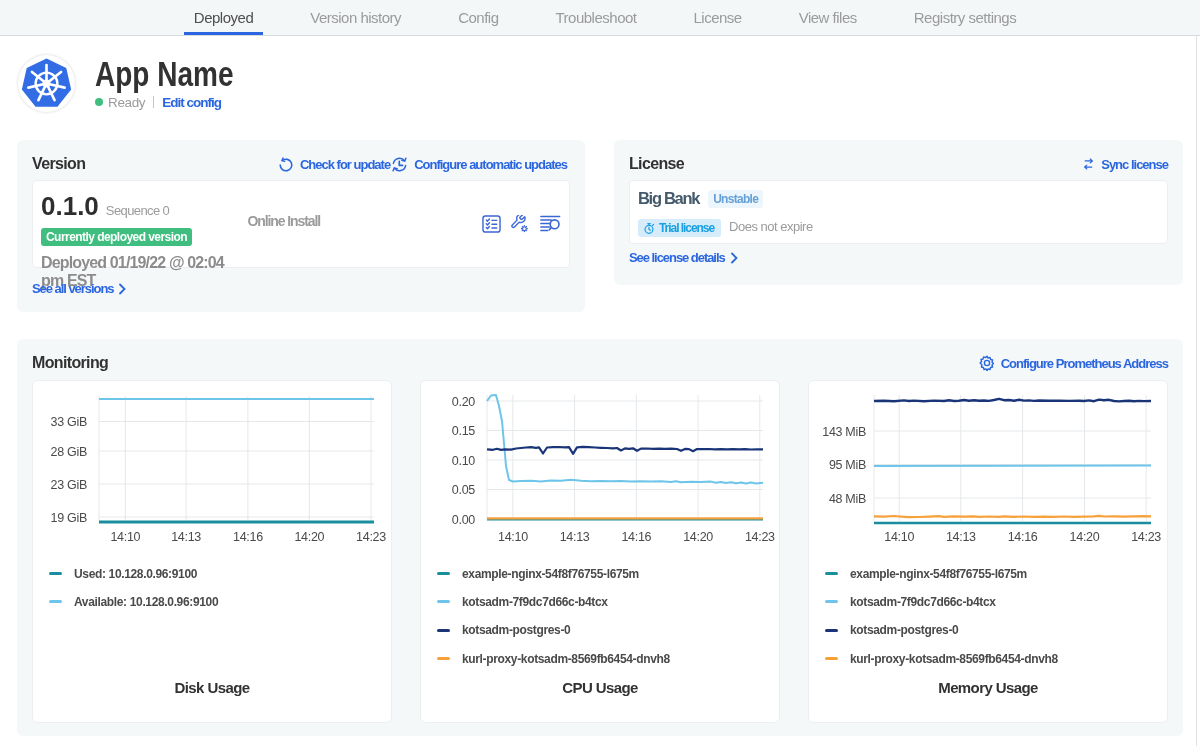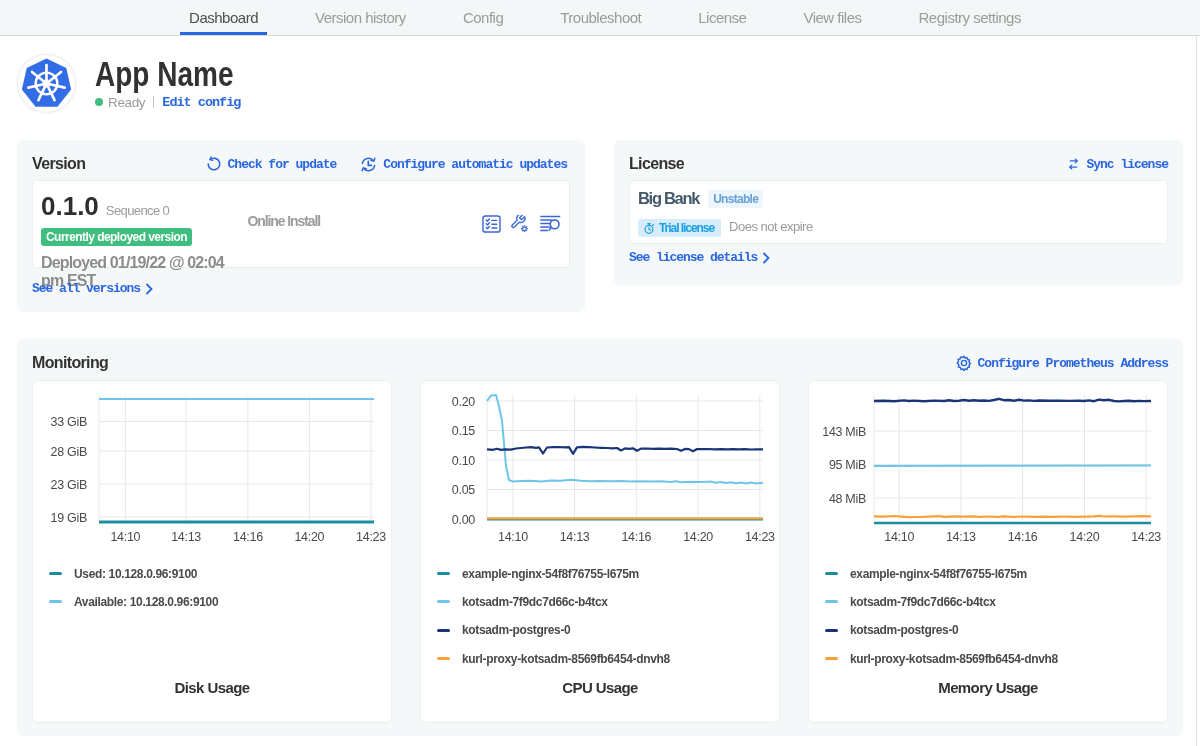--- a/index.html
+++ b/index.html
@@ -1,17 +1,17 @@
 <!DOCTYPE html>
 <html><head>
 <meta charset="utf-8">
 <style>
 * { margin:0; padding:0; box-sizing:border-box; }
 html,body { width:1200px; height:746px; background:#fff; font-family:"Liberation Sans", sans-serif; overflow:hidden; }
-a { text-decoration:none;font-family:Liberation Mono, monospace; }
+a { text-decoration:none; }
 
 
 .nav { height:36px; background:#f4f7f8; border-bottom:1px solid #d8dbdd; display:flex; justify-content:center; align-items:stretch; padding-left:10px; }
 .tab { font-size:15px; letter-spacing:-0.5px; color:#9b9b9b; display:flex; align-items:center; padding:0 9.5px; margin:0 19px; position:relative; cursor:pointer; }
 .tab.active { color:#4f4f4f; }
 .tab.active:after { content:""; position:absolute; left:0; right:0; bottom:0; height:3px; background:#2a66e0; }
 
 
 .scrollline { position:fixed; top:36px; right:3px; width:1px; height:710px; background:#e2e2e2; z-index:50; }
 
@@ -26,21 +26,21 @@
 .editcfg { color:#2a66e0; font-weight:bold; font-size:13.5px; letter-spacing:-1.0px; }
 
 
 .main { padding:0 17px; }
 .cardrow { display:flex; gap:29px; margin-top:28px; align-items:flex-start; }
 .card { background:#f5f8f9; border-radius:6px; padding:15px; }
 .card-version { width:568px; height:172px; }
 .card-license { width:569px; height:145px; }
 .cardhead { display:flex; align-items:center; justify-content:space-between; height:18px; }
 .cardtitle { font-size:16px; font-weight:bold; color:#323232; letter-spacing:-0.65px; }
-.headlinks { display:flex; align-items:center; gap:24px; margin-right:3px; }
+.headlinks { display:flex; align-items:flex-end; gap:1px; margin-right:3px; }
 .hlink { display:flex; align-items:center; gap:6px; font-size:13px; font-weight:bold; color:#2a66e0; letter-spacing:-1.0px; white-space:nowrap; }
 .item { background:#fff; border-radius:4px; border:1px solid #eceff0; margin-top:7px; padding:0 8px; }
 
 
 .vitem { display:flex; align-items:flex-start; height:88px; }
 .vleft { width:206.5px; padding-top:12px; }
 .vrow1 { display:flex; align-items:baseline; }
 .vnum { font-size:26px; font-weight:bold; color:#2e2e2e; line-height:26px; }
 .vseq { font-size:13px; color:#9b9b9b; margin-left:7px; letter-spacing:-0.6px; }
 .vpill { display:inline-block; background:#3fbe7f; color:#fff; font-size:12px; line-height:12px; letter-spacing:-0.55px; font-weight:bold; border-radius:3px; padding:3px 5px; margin-top:9px; }
@@ -67,21 +67,21 @@
 .lgrow { display:flex; align-items:center; height:28.3px; }
 .lgdash { width:13px; height:3px; border-radius:2px; margin-right:12px; flex:none; }
 .lgtext { font-size:12px; color:#4a4a4a; letter-spacing:-0.35px; }
 .ctitle { position:absolute; left:0; right:0; bottom:26px; text-align:center; font-size:15px; font-weight:bold; color:#323232; letter-spacing:-0.6px; }
 
 .chev { margin-left:5px; }
 </style>
 </head>
 <body>
 <div class="nav">
-  <div class="tab active">Dashboard</div>
+  <div class="tab active">Deployed</div>
   <div class="tab">Version history</div>
   <div class="tab">Config</div>
   <div class="tab">Troubleshoot</div>
   <div class="tab">License</div>
   <div class="tab">View files</div>
   <div class="tab">Registry settings</div>
 </div>
 <div class="scrollline"></div>
 
 <div class="header">

